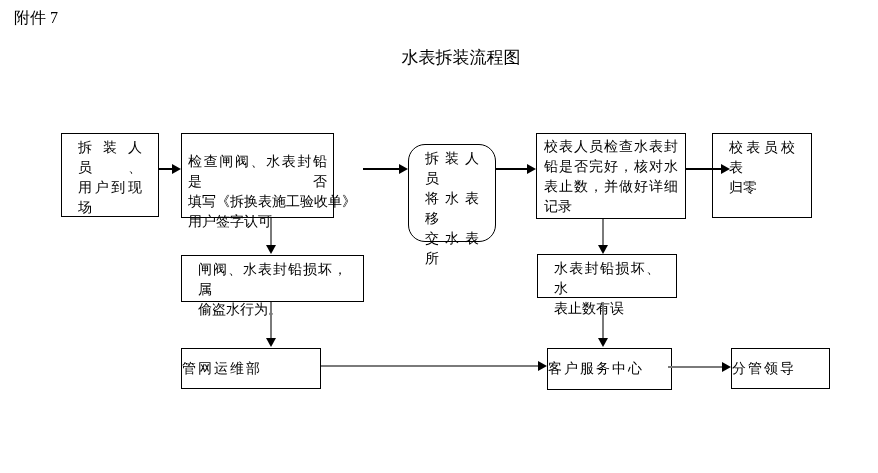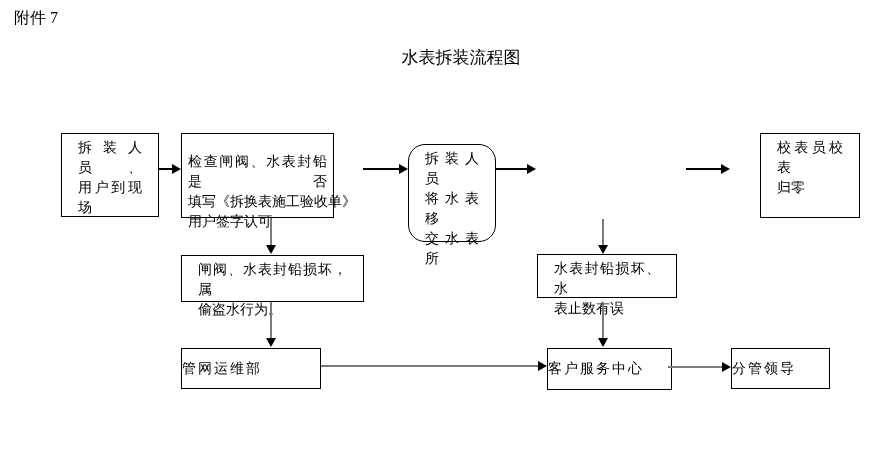--- a/index.html
+++ b/index.html
@@ -52,22 +52,28 @@
     <div class="tline">填写《拆换表施工验收单》</div>
     <div class="tline">用户签字认可</div>
   </div>
 
   <div class="box" style="left:408px;top:144px;width:88px;height:98px;border-radius:17px;">
     <div class="tline j">拆装人员</div>
     <div class="tline j">将水表移</div>
     <div class="tline j">交水表所</div>
   </div>
 
+  <div class="box" style="left:536px;top:133px;width:150px;height:86px;padding:3px 7px;">
+    <div class="tline j">校表人员检查水表封</div>
+    <div class="tline j">铅是否完好，核对水</div>
+    <div class="tline j">表止数，并做好详细</div>
+    <div class="tline">记录</div>
+  </div>
 
-  <div class="box" style="left:760px;top:133px;width:100px;height:85px;">
+  <div class="box" style="left:712px;top:133px;width:100px;height:85px;">
     <div class="tline j">校表员校表</div>
     <div class="tline">归零</div>
   </div>
 
   <div class="box" style="left:181px;top:255px;width:183px;height:47px;">
     <div class="tline j">闸阀、水表封铅损坏，属</div>
     <div class="tline">偷盗水行为。</div>
   </div>
 
   <div class="box" style="left:537px;top:254px;width:140px;height:44px;">

